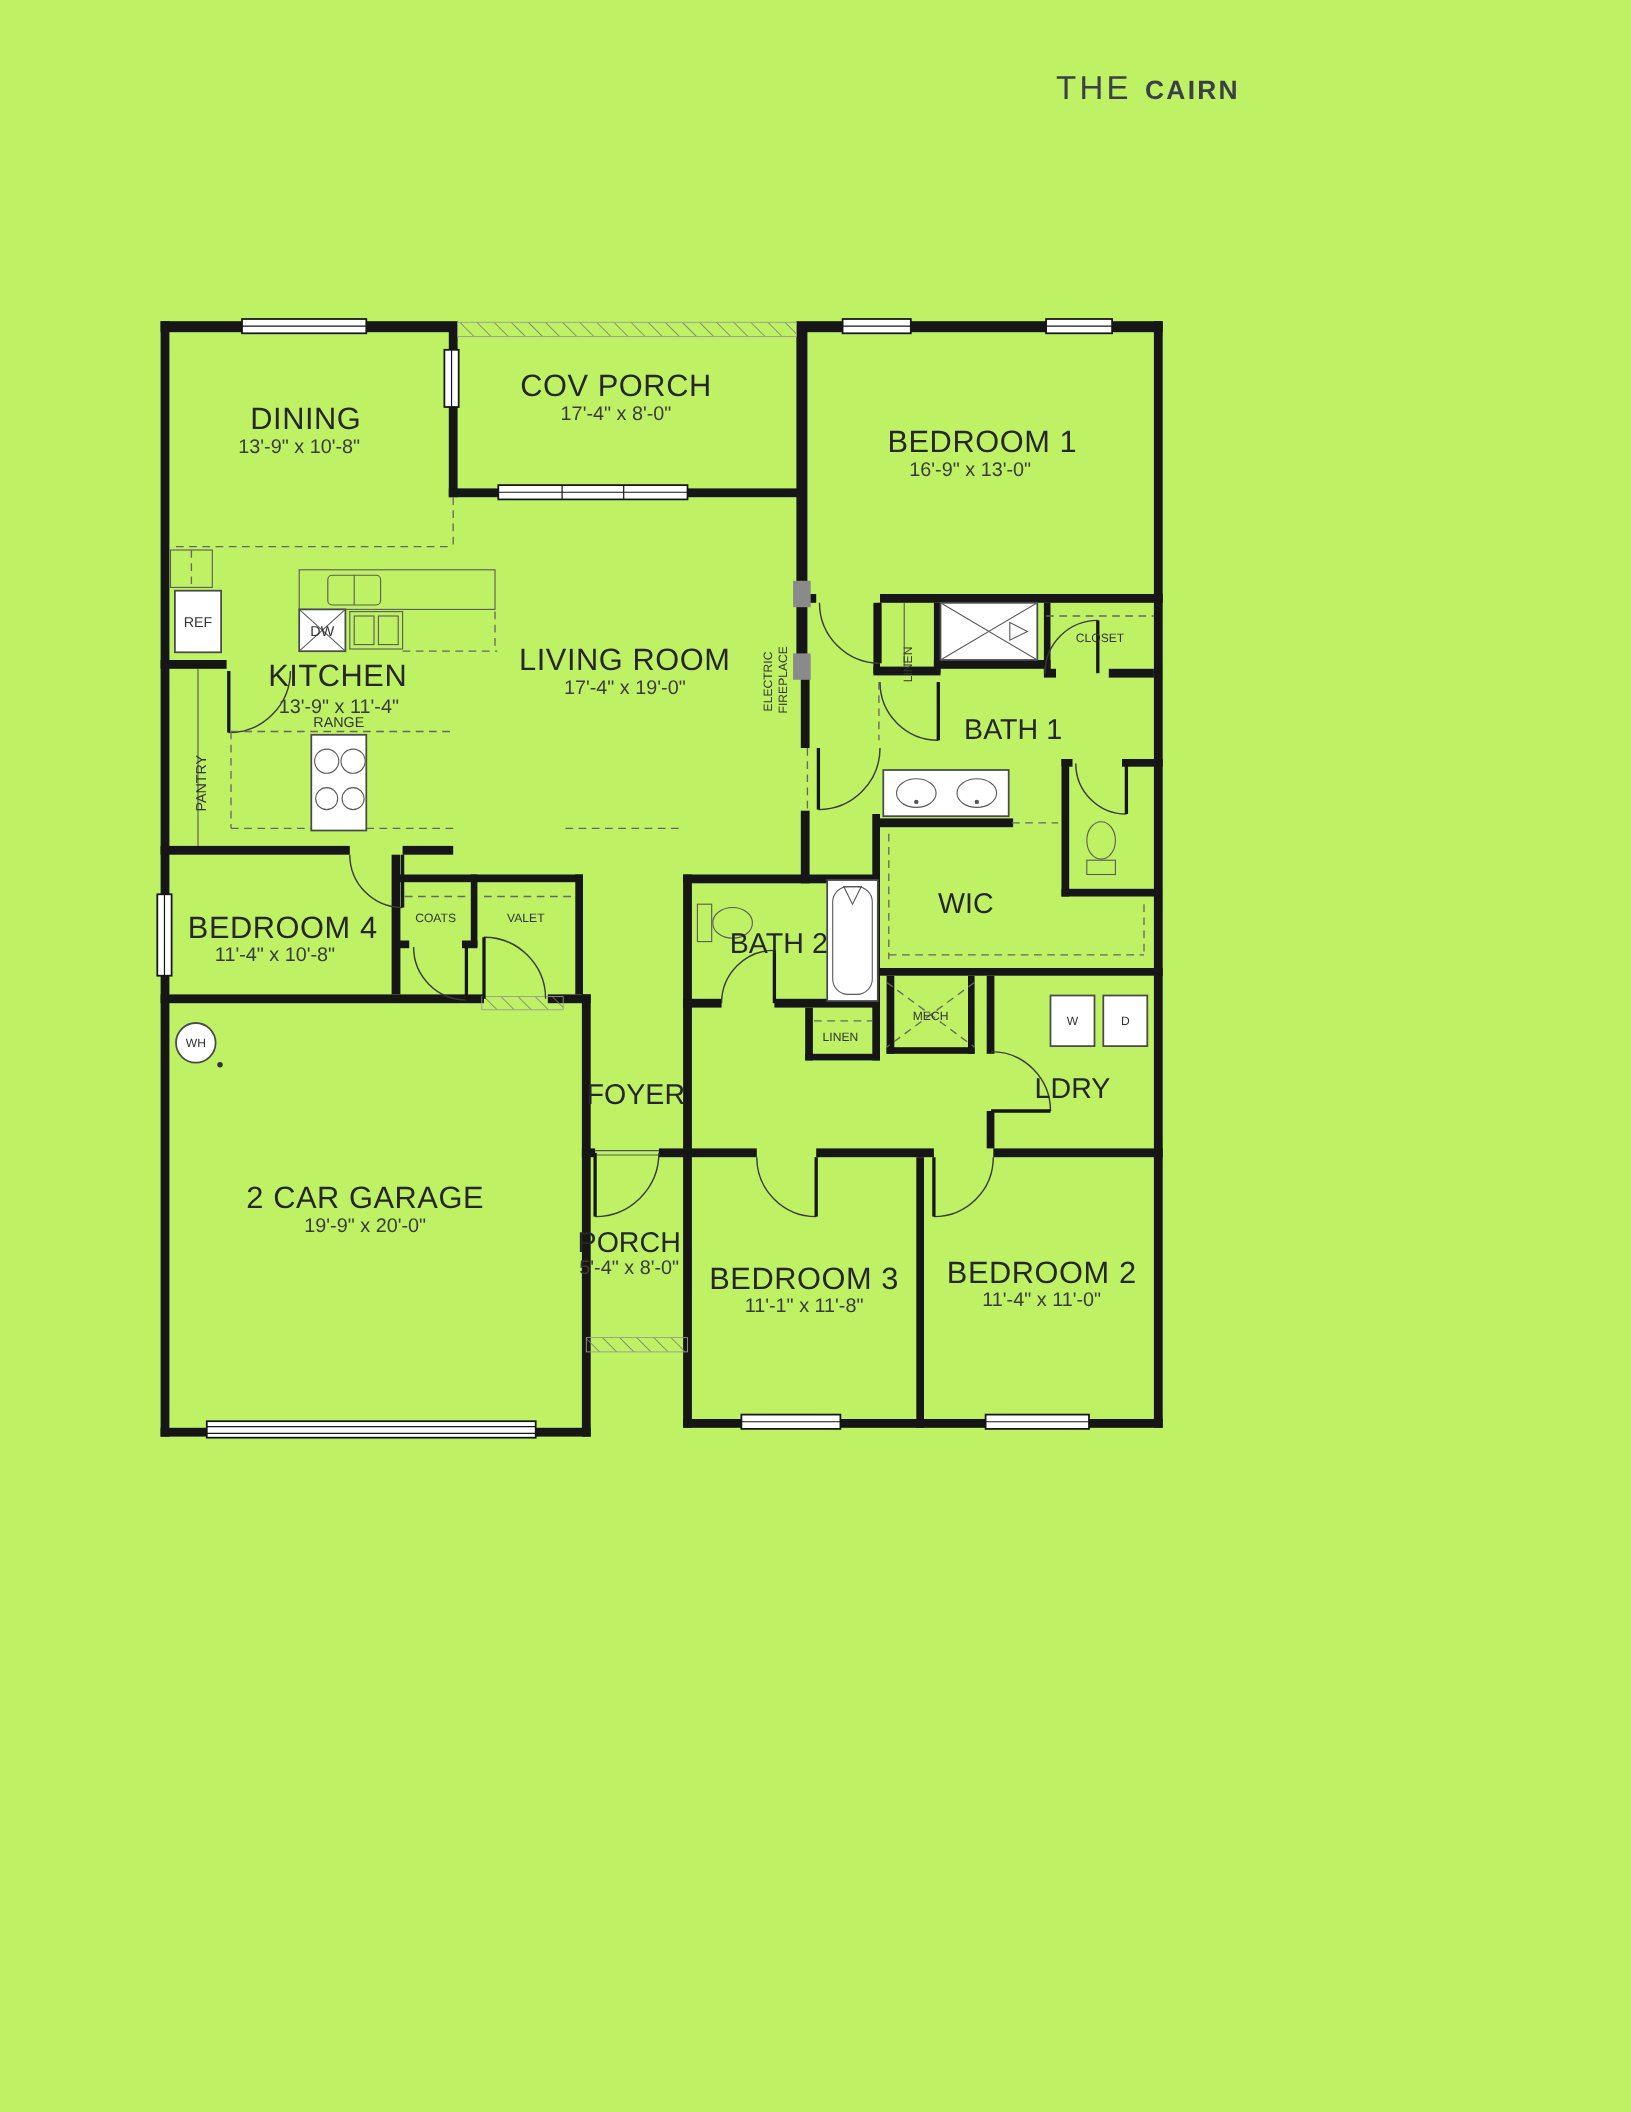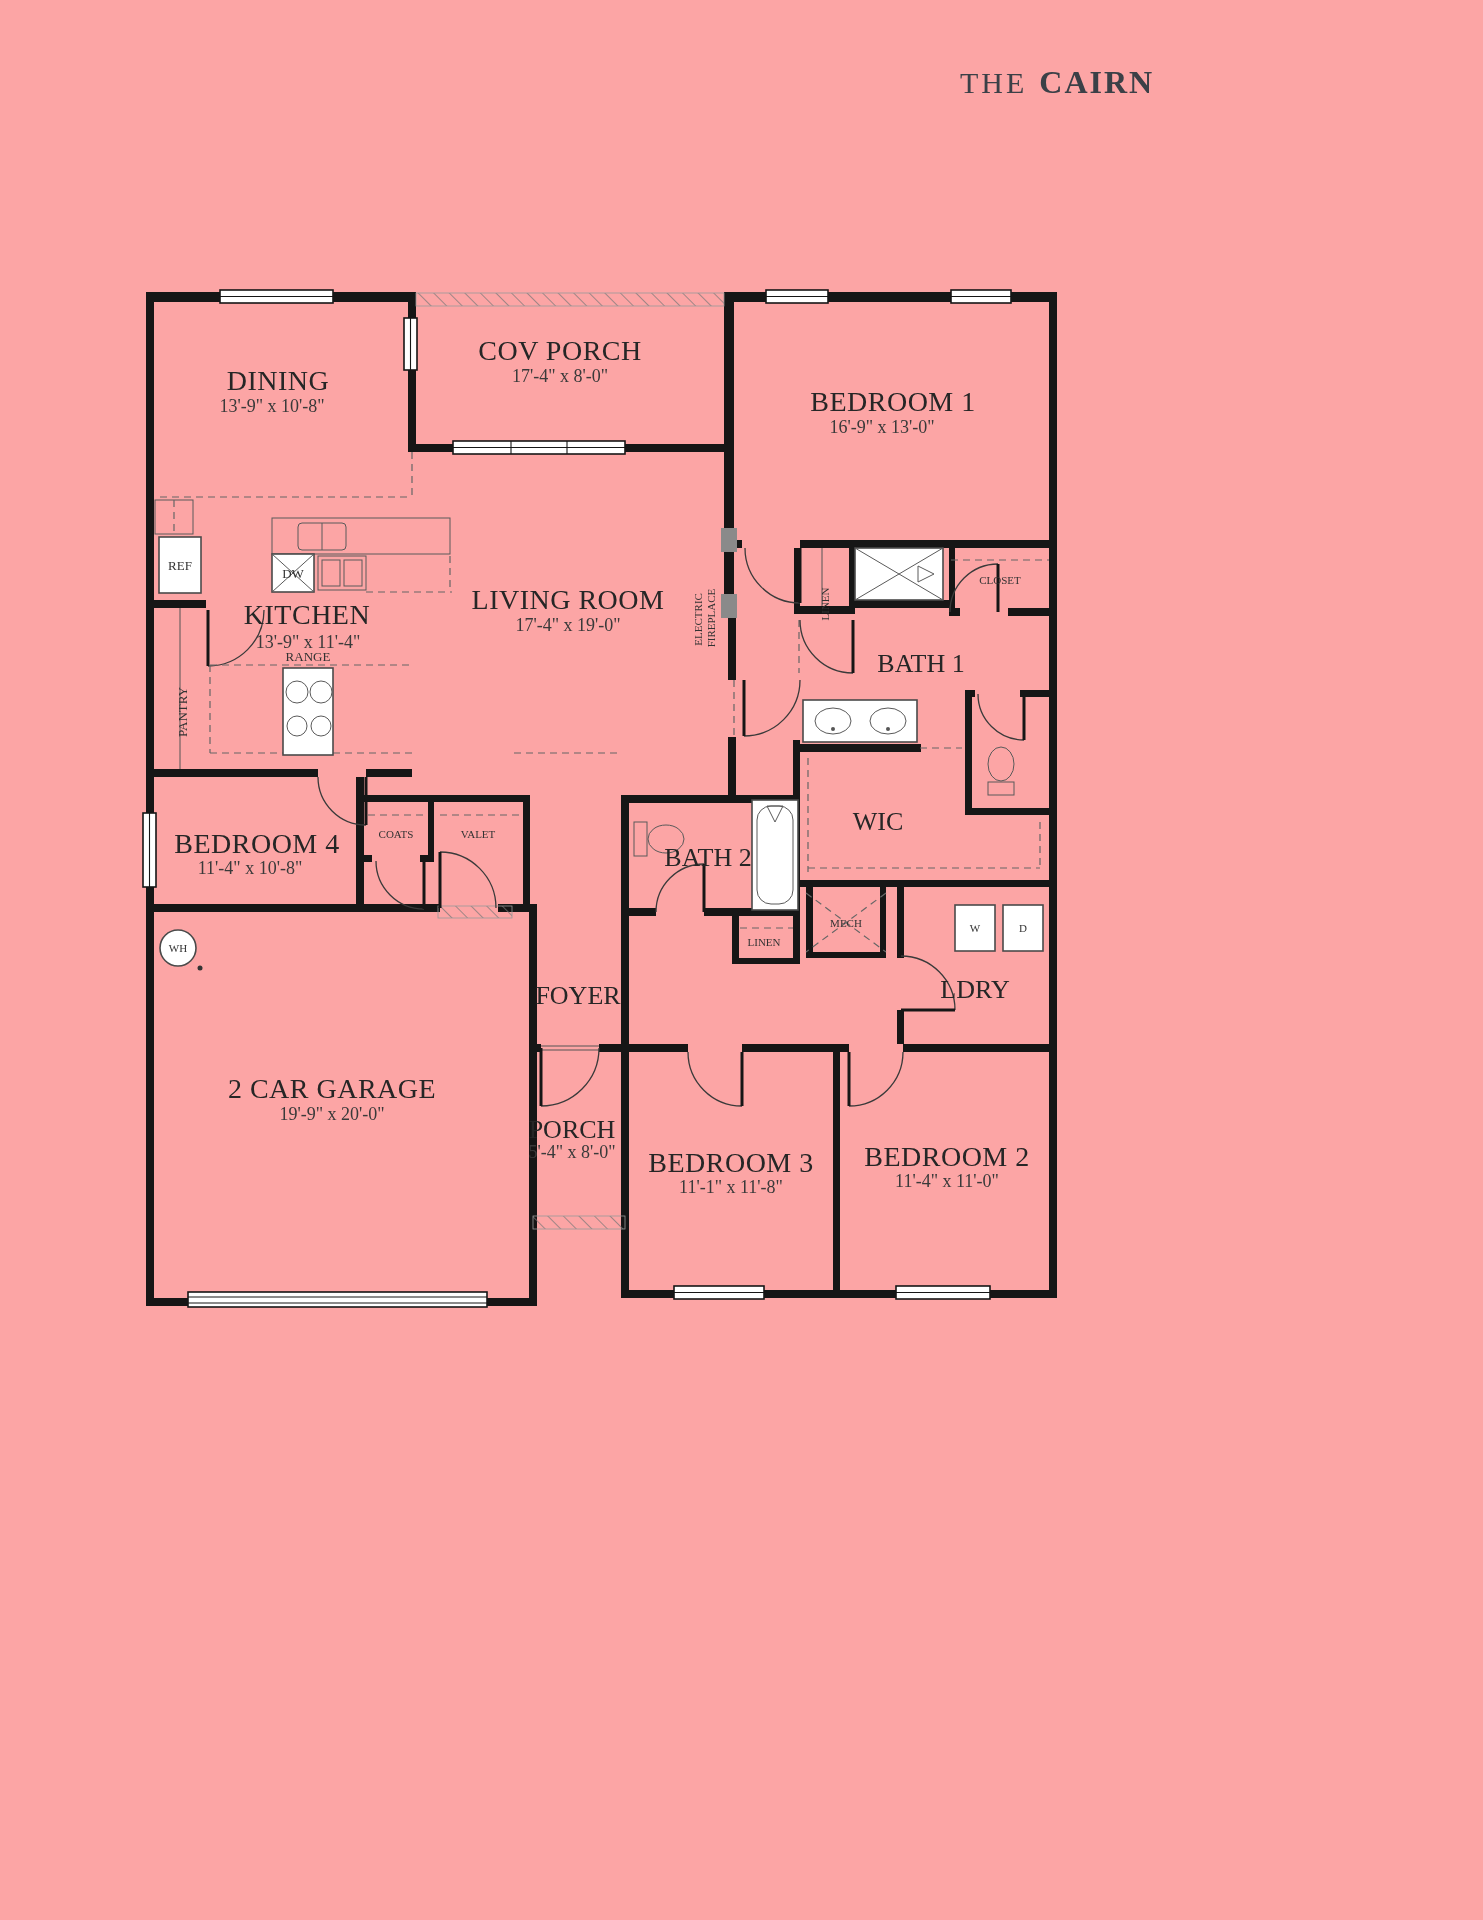--- a/index.html
+++ b/index.html
@@ -1,21 +1,21 @@
 <!DOCTYPE html>
 <html><head>
 <meta charset="utf-8">
 <style>
   html,body{margin:0;padding:0;background:#ffffff;}
-  #stage{position:relative;width:1483px;height:1920px;background:#fca5a5;overflow:hidden;
-         font-family:Liberation Serif, serif;}
+  #stage{position:relative;width:1483px;height:1920px;background:#bef264;overflow:hidden;
+         font-family:Liberation Sans, sans-serif;}
   #plan-title{position:absolute;top:64px;left:960px;display:flex;align-items:baseline;gap:12px;
               color:#3b4047;}
   #plan-title .pre{font-size:30px;font-weight:400;letter-spacing:3px;}
-  #plan-title .name{font-size:32px;font-weight:700;letter-spacing:2px;}
+  #plan-title .name{font-size:24px;font-weight:700;letter-spacing:2px;}
   svg text{fill:#262626;}
   .room-lbl{font-size:28px;letter-spacing:0.5px;}
   .dims-lbl{font-size:18px;fill:#3a3a3a;}
   .mid-lbl{font-size:26px;}
   .sm-lbl{font-size:13px;fill:#333;}
   .xs-lbl{font-size:11px;fill:#333;}
   .wall{fill:#161616;}
   .thin2{stroke:#555;stroke-width:1;fill:none;}
   .dash{stroke:#666;stroke-width:1.2;fill:none;stroke-dasharray:7 5;}
   .arc{stroke:#3a3a3a;stroke-width:1.3;fill:none;}

